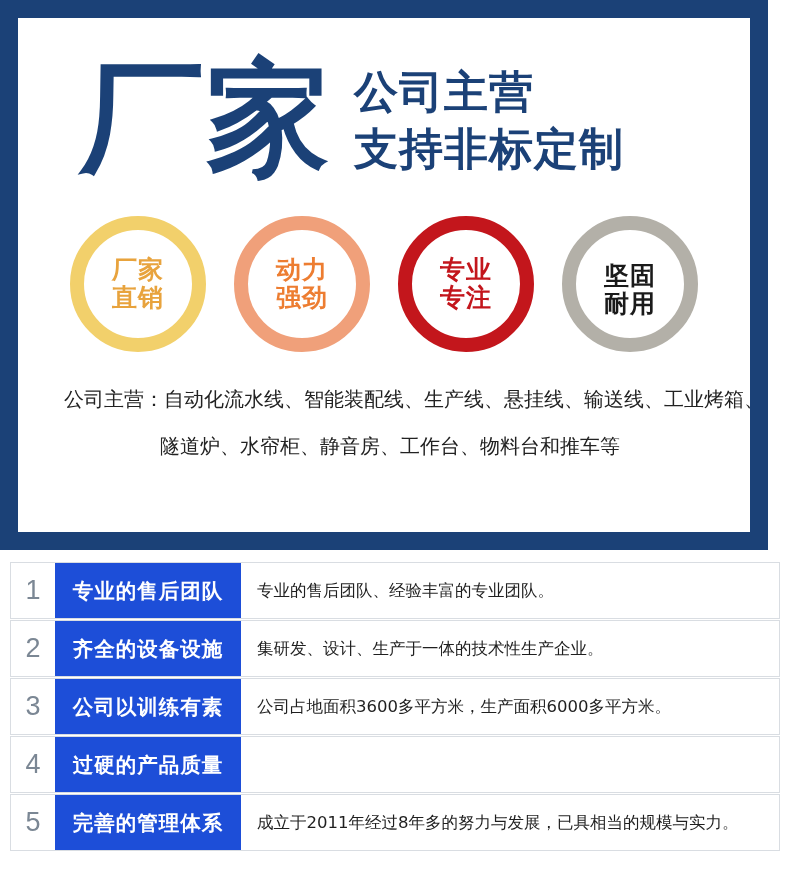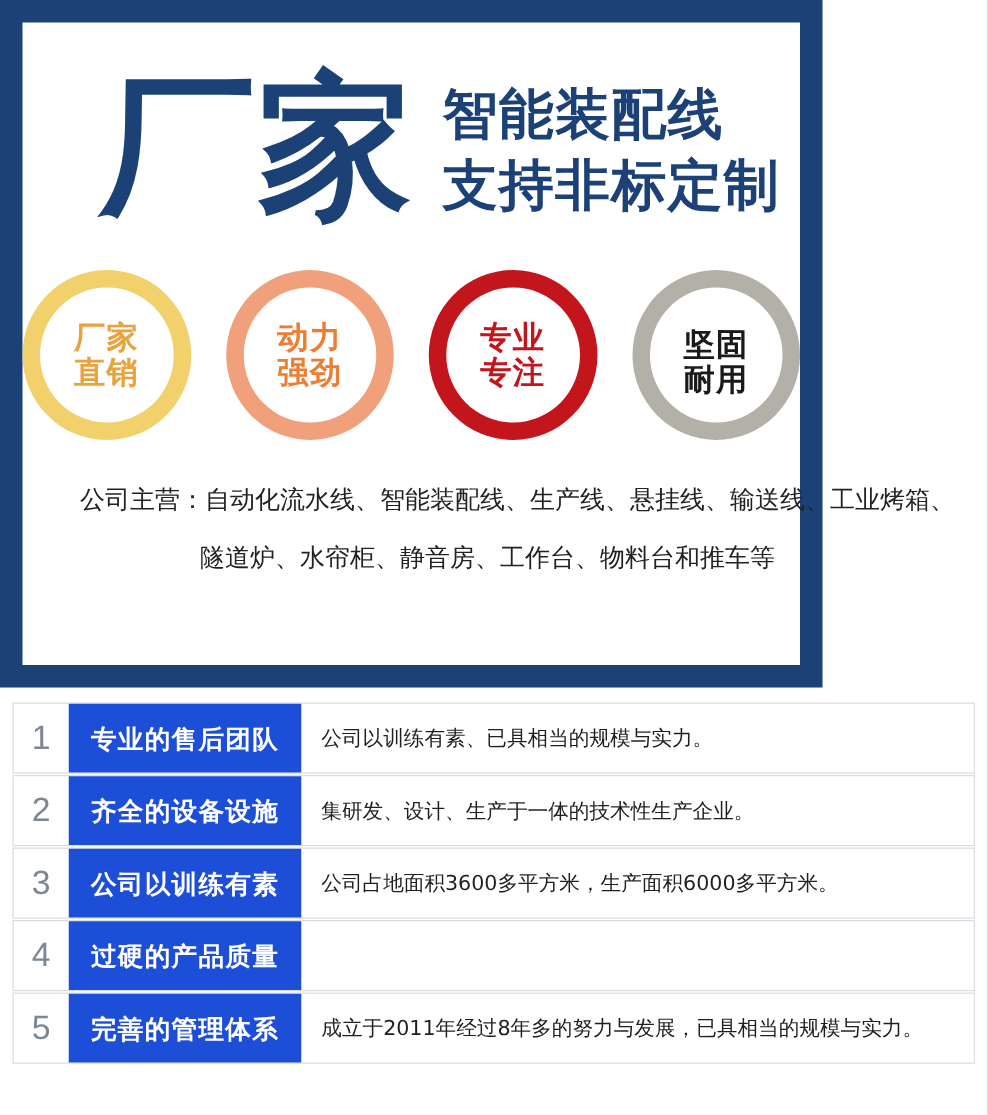--- a/index.html
+++ b/index.html
@@ -14,21 +14,21 @@
     width: 790px;
     height: 892px;
     overflow: hidden;
     background: #ffffff;
   }
 
   
   .banner {
     position: absolute;
     left: 0; top: 0;
-    width: 658px;
+    width: 768px;
     height: 550px;
     background: #1b4177;
     padding: 18px;
   }
   .banner-inner {
     width: 100%;
     height: 100%;
     background: #ffffff;
     position: relative;
   }
@@ -166,21 +166,21 @@
 <body>
 
 <div class="page">
 
   <div class="banner">
     <div class="banner-inner">
 
       <div class="headline">
         <div class="headline-big">厂家</div>
         <div class="headline-right">
-          <div class="headline-sub">智能装配线</div>
+          <div class="headline-sub">公司主营</div>
           <div class="headline-sub">支持非标定制</div>
         </div>
       </div>
 
       <div class="circles">
         <div class="circle c1">
           <div class="circle-inner">
             <div>厂家</div>
             <div>直销</div>
           </div>
@@ -211,21 +211,21 @@
       </div>
 
     </div>
   </div>
 
   <div class="list">
 
     <div class="row">
       <div class="row-num">1</div>
       <div class="row-title">专业的售后团队</div>
-      <div class="row-text">公司以训练有素、已具相当的规模与实力。</div>
+      <div class="row-text">专业的售后团队、经验丰富的专业团队。</div>
     </div>
 
     <div class="row">
       <div class="row-num">2</div>
       <div class="row-title">齐全的设备设施</div>
       <div class="row-text">集研发、设计、生产于一体的技术性生产企业。</div>
     </div>
 
     <div class="row">
       <div class="row-num">3</div>

